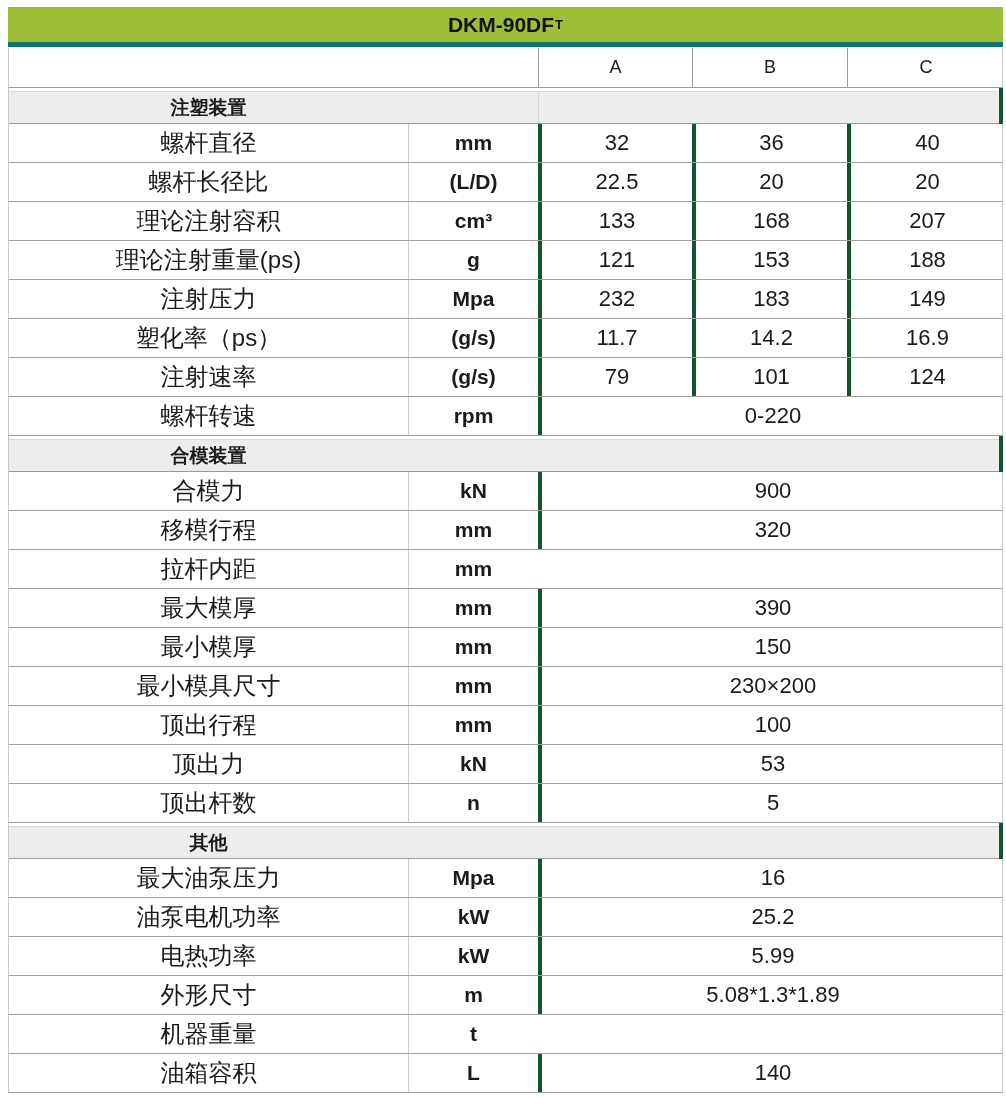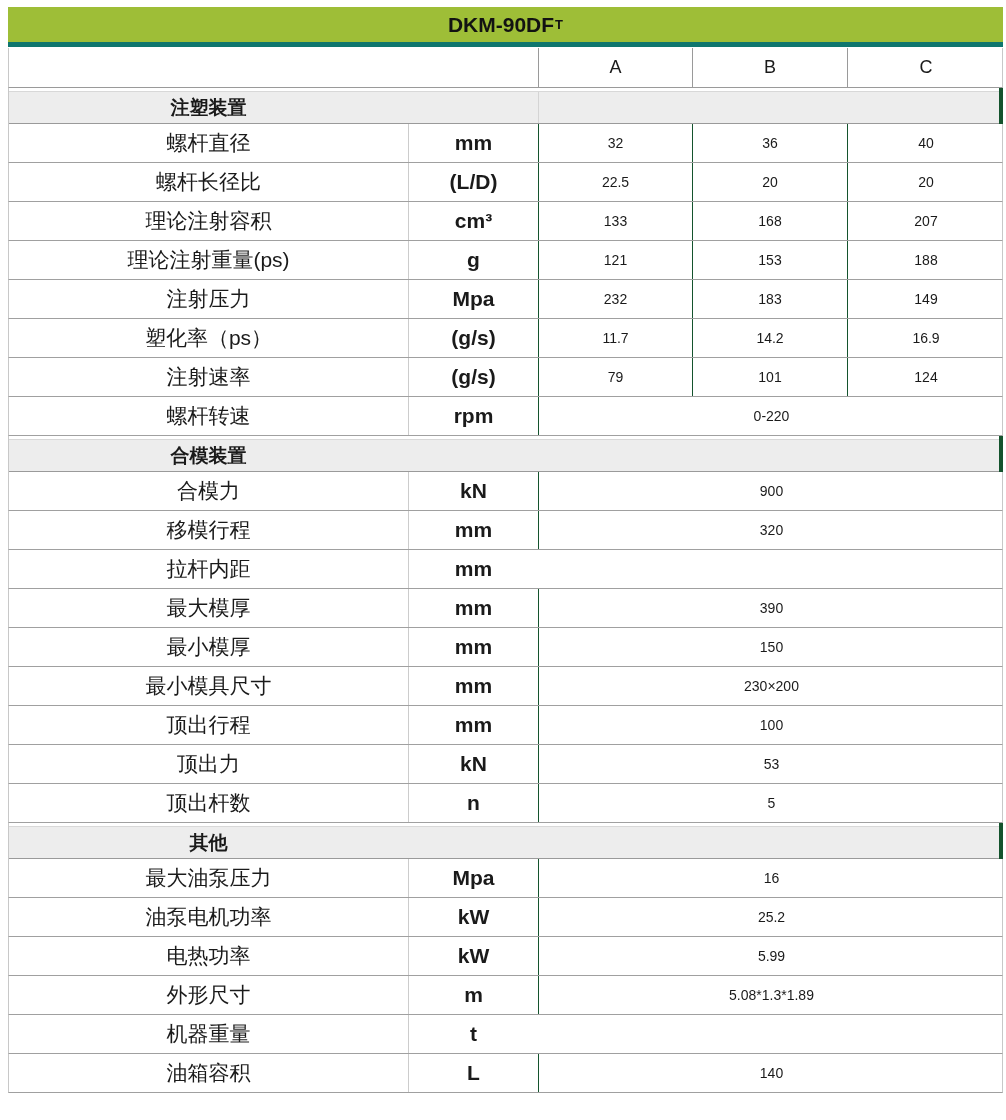--- a/index.html
+++ b/index.html
@@ -82,29 +82,29 @@
     justify-content: center;
     font-weight: bold;
     font-size: 19px;
   }
   .section-fill.with-divider { border-left: 1px solid #d4d4d4; }
   
   .data-row {
     height: 39px;
     border-bottom: 1px solid #a0a0a0;
   }
-  .cell.name { font-size: 21px; }
+  .cell.name { font-size: 24px; }
   .cell.unit {
     border-left: 1px solid #cccccc;
     font-weight: bold;
     font-size: 21px;
   }
   .cell.val {
-    border-left: 1px solid #14532d;
-    font-size: 14px;
+    border-left: 4px solid #14532d;
+    font-size: 22px;
   }
   .cell.val.span3 { grid-column: span 3; }
 </style>
 </head>
 <body>
 
 <div class="spec-table">
 
   <div class="title-bar">
     <span>DKM-90DF</span>

